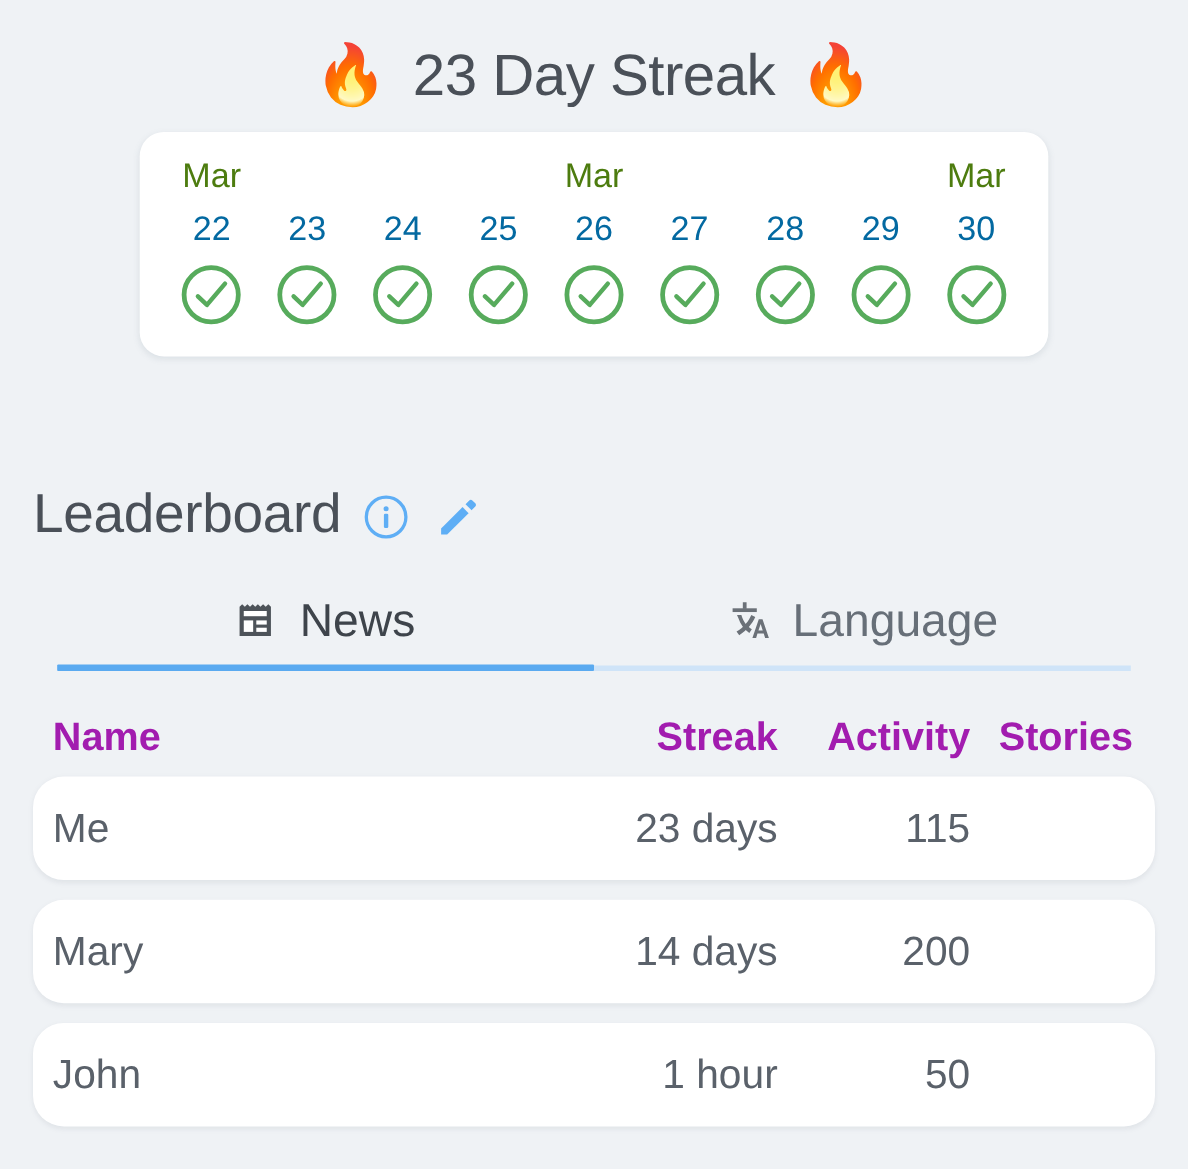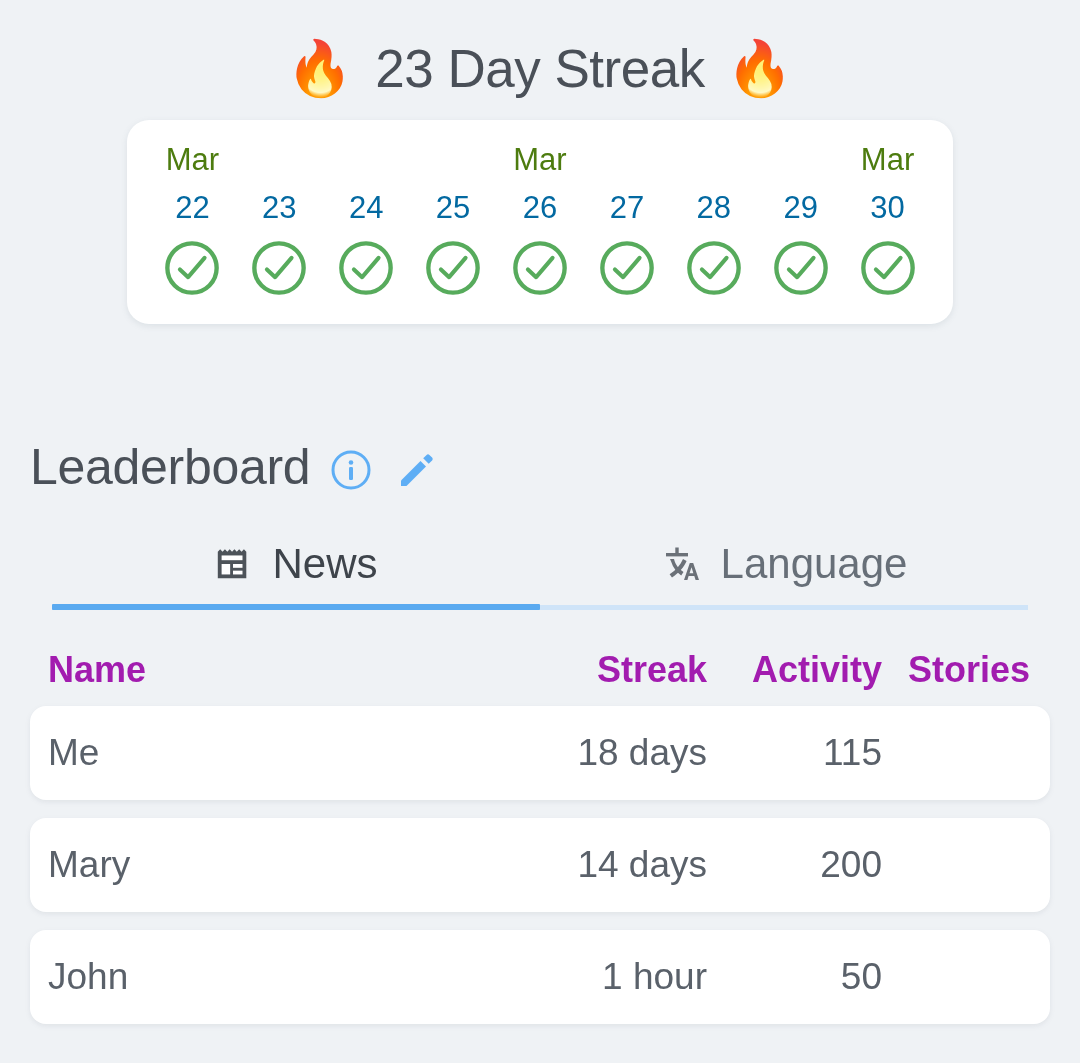--- a/index.html
+++ b/index.html
@@ -176,21 +176,21 @@
   .th {
     font-size: 36px;
     font-weight: bold;
     color: #a21caf;
   }
   .th.name { text-align: left; }
   .th.num { text-align: right; }
 
   .table-row {
     background: #ffffff;
-    border-radius: 16px;
+    border-radius: 28px;
     box-shadow: 0 2px 5px rgba(120,135,150,0.13);
     margin-bottom: 18px;
     height: 94px;
     padding: 0 20px 0 18px;
     box-sizing: border-box;
   }
   .td {
     font-size: 37px;
     color: #5a6views;
     color: #5a616a;
@@ -344,21 +344,21 @@
 <div class="table">
   <div class="row-grid table-header">
     <div class="th name">Name</div>
     <div class="th num">Streak</div>
     <div class="th num">Activity</div>
     <div class="th num">Stories</div>
   </div>
   <div id="table-body">
       <div class="row-grid table-row">
         <div class="td name">Me</div>
-        <div class="td num">18 days</div>
+        <div class="td num">23 days</div>
         <div class="td num">115</div>
       </div>
       <div class="row-grid table-row">
         <div class="td name">Mary</div>
         <div class="td num">14 days</div>
         <div class="td num">200</div>
       </div>
       <div class="row-grid table-row">
         <div class="td name">John</div>
         <div class="td num">1 hour</div>

